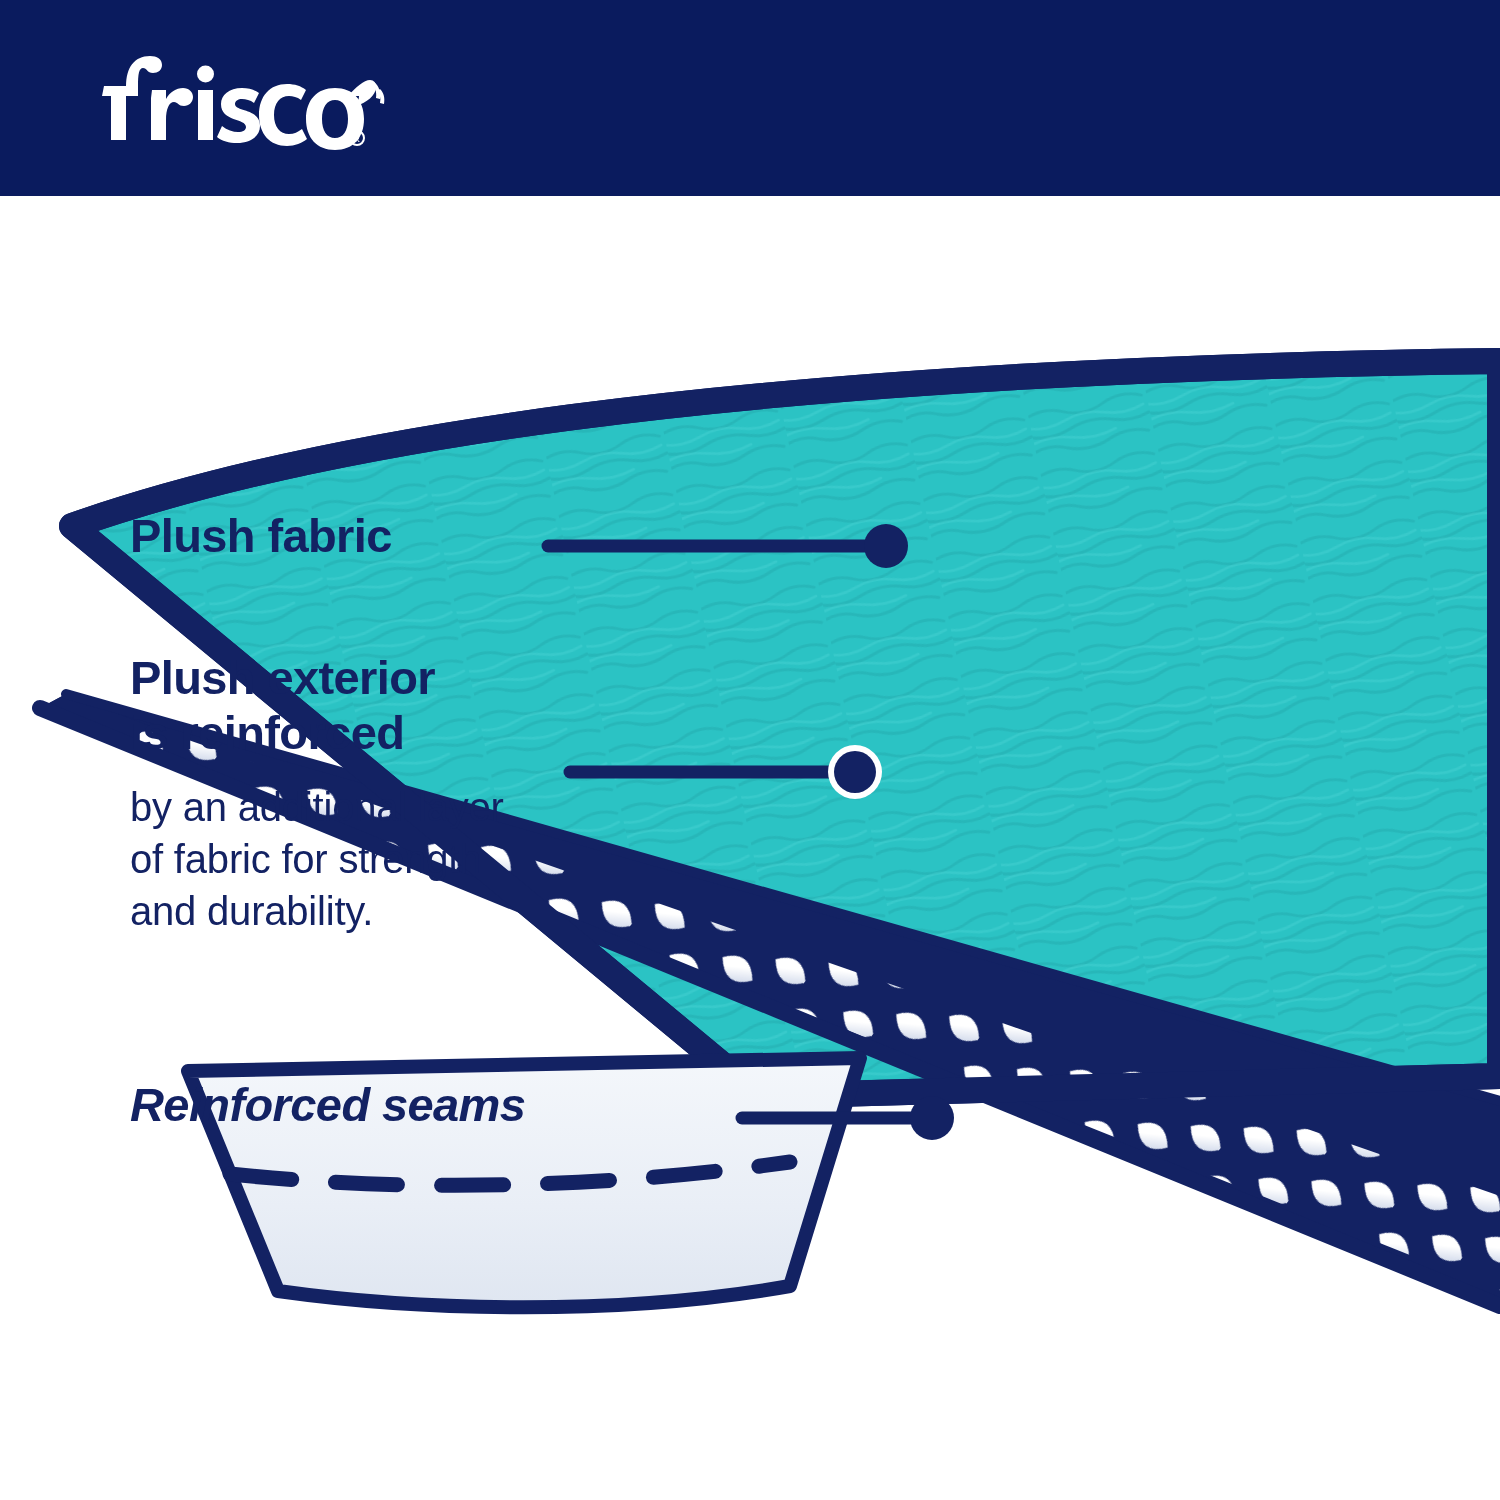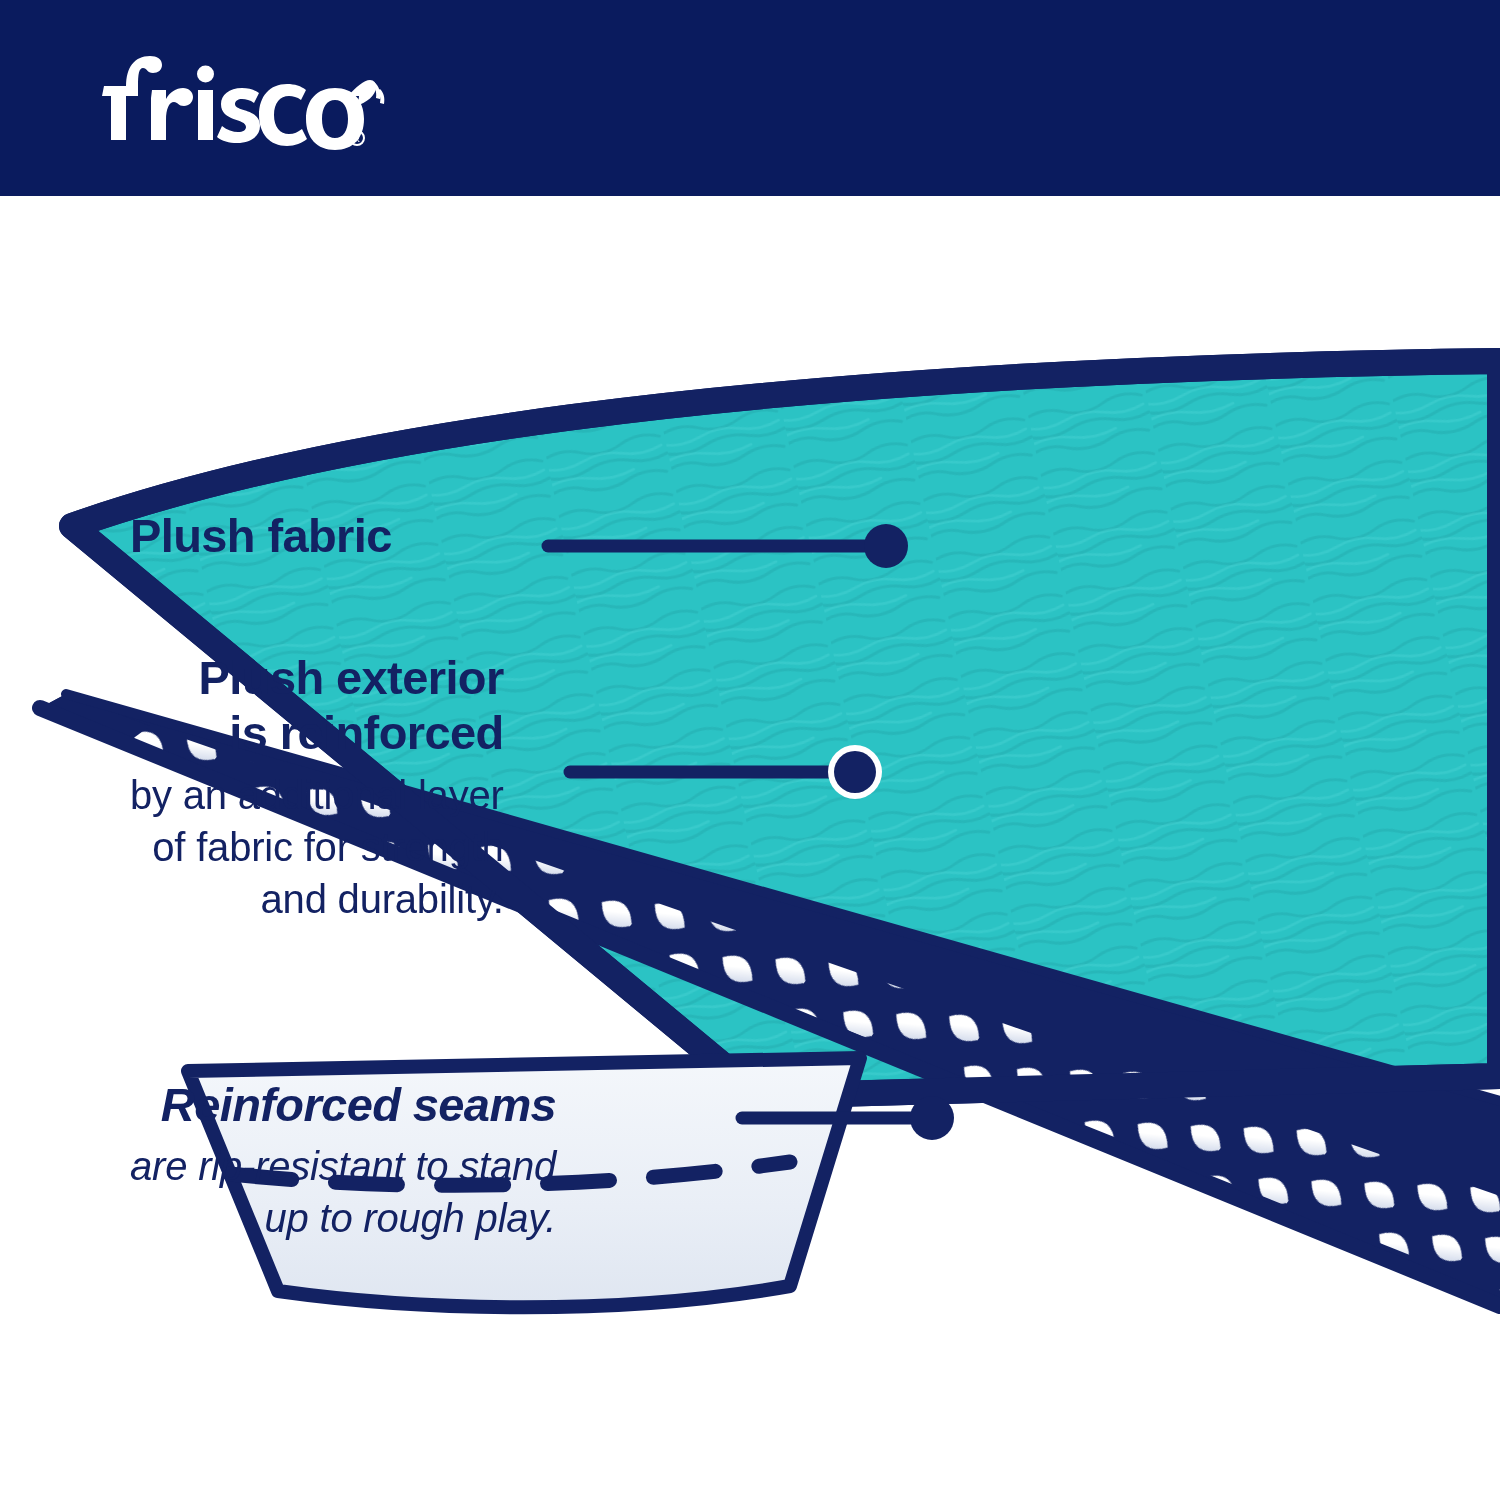--- a/index.html
+++ b/index.html
@@ -51,36 +51,35 @@
     position: absolute;
     left: 0; top: 196px;
     width: 1500px;
     height: 1304px;
   }
 
   
   .label-block {
     position: absolute;
     color: #132263;
-    text-align: right;
   }
   .label-heading {
     font-size: 47px;
     font-weight: bold;
     letter-spacing: -0.6px;
     line-height: 1.18;
     white-space: pre-line;
   }
   .label-body {
     font-size: 40px;
     font-weight: normal;
     letter-spacing: -0.2px;
     line-height: 1.30;
     white-space: pre-line;
-    margin-top: 8px;
+    margin-top: 20px;
   }
   #label-plush-fabric { left: 130px; top: 508px; }
   #label-plush-exterior { left: 130px; top: 650px; }
   #label-reinforced-seams { left: 130px; top: 1077px; font-style: italic; }
 </style>
 </head>
 <body>
 
 <div id="header-bar">
 
@@ -227,15 +226,13 @@
 <div class="label-block" id="label-plush-exterior">
   <div class="label-heading">Plush exterior
 is reinforced</div>
   <div class="label-body">by an additional layer
 of fabric for strength
 and durability.</div>
 </div>
 
 <div class="label-block" id="label-reinforced-seams">
   <div class="label-heading">Reinforced seams</div>
-  <div class="label-body">are rip-resistant to stand
-up to rough play.</div>
 </div>
 
 </body></html>

